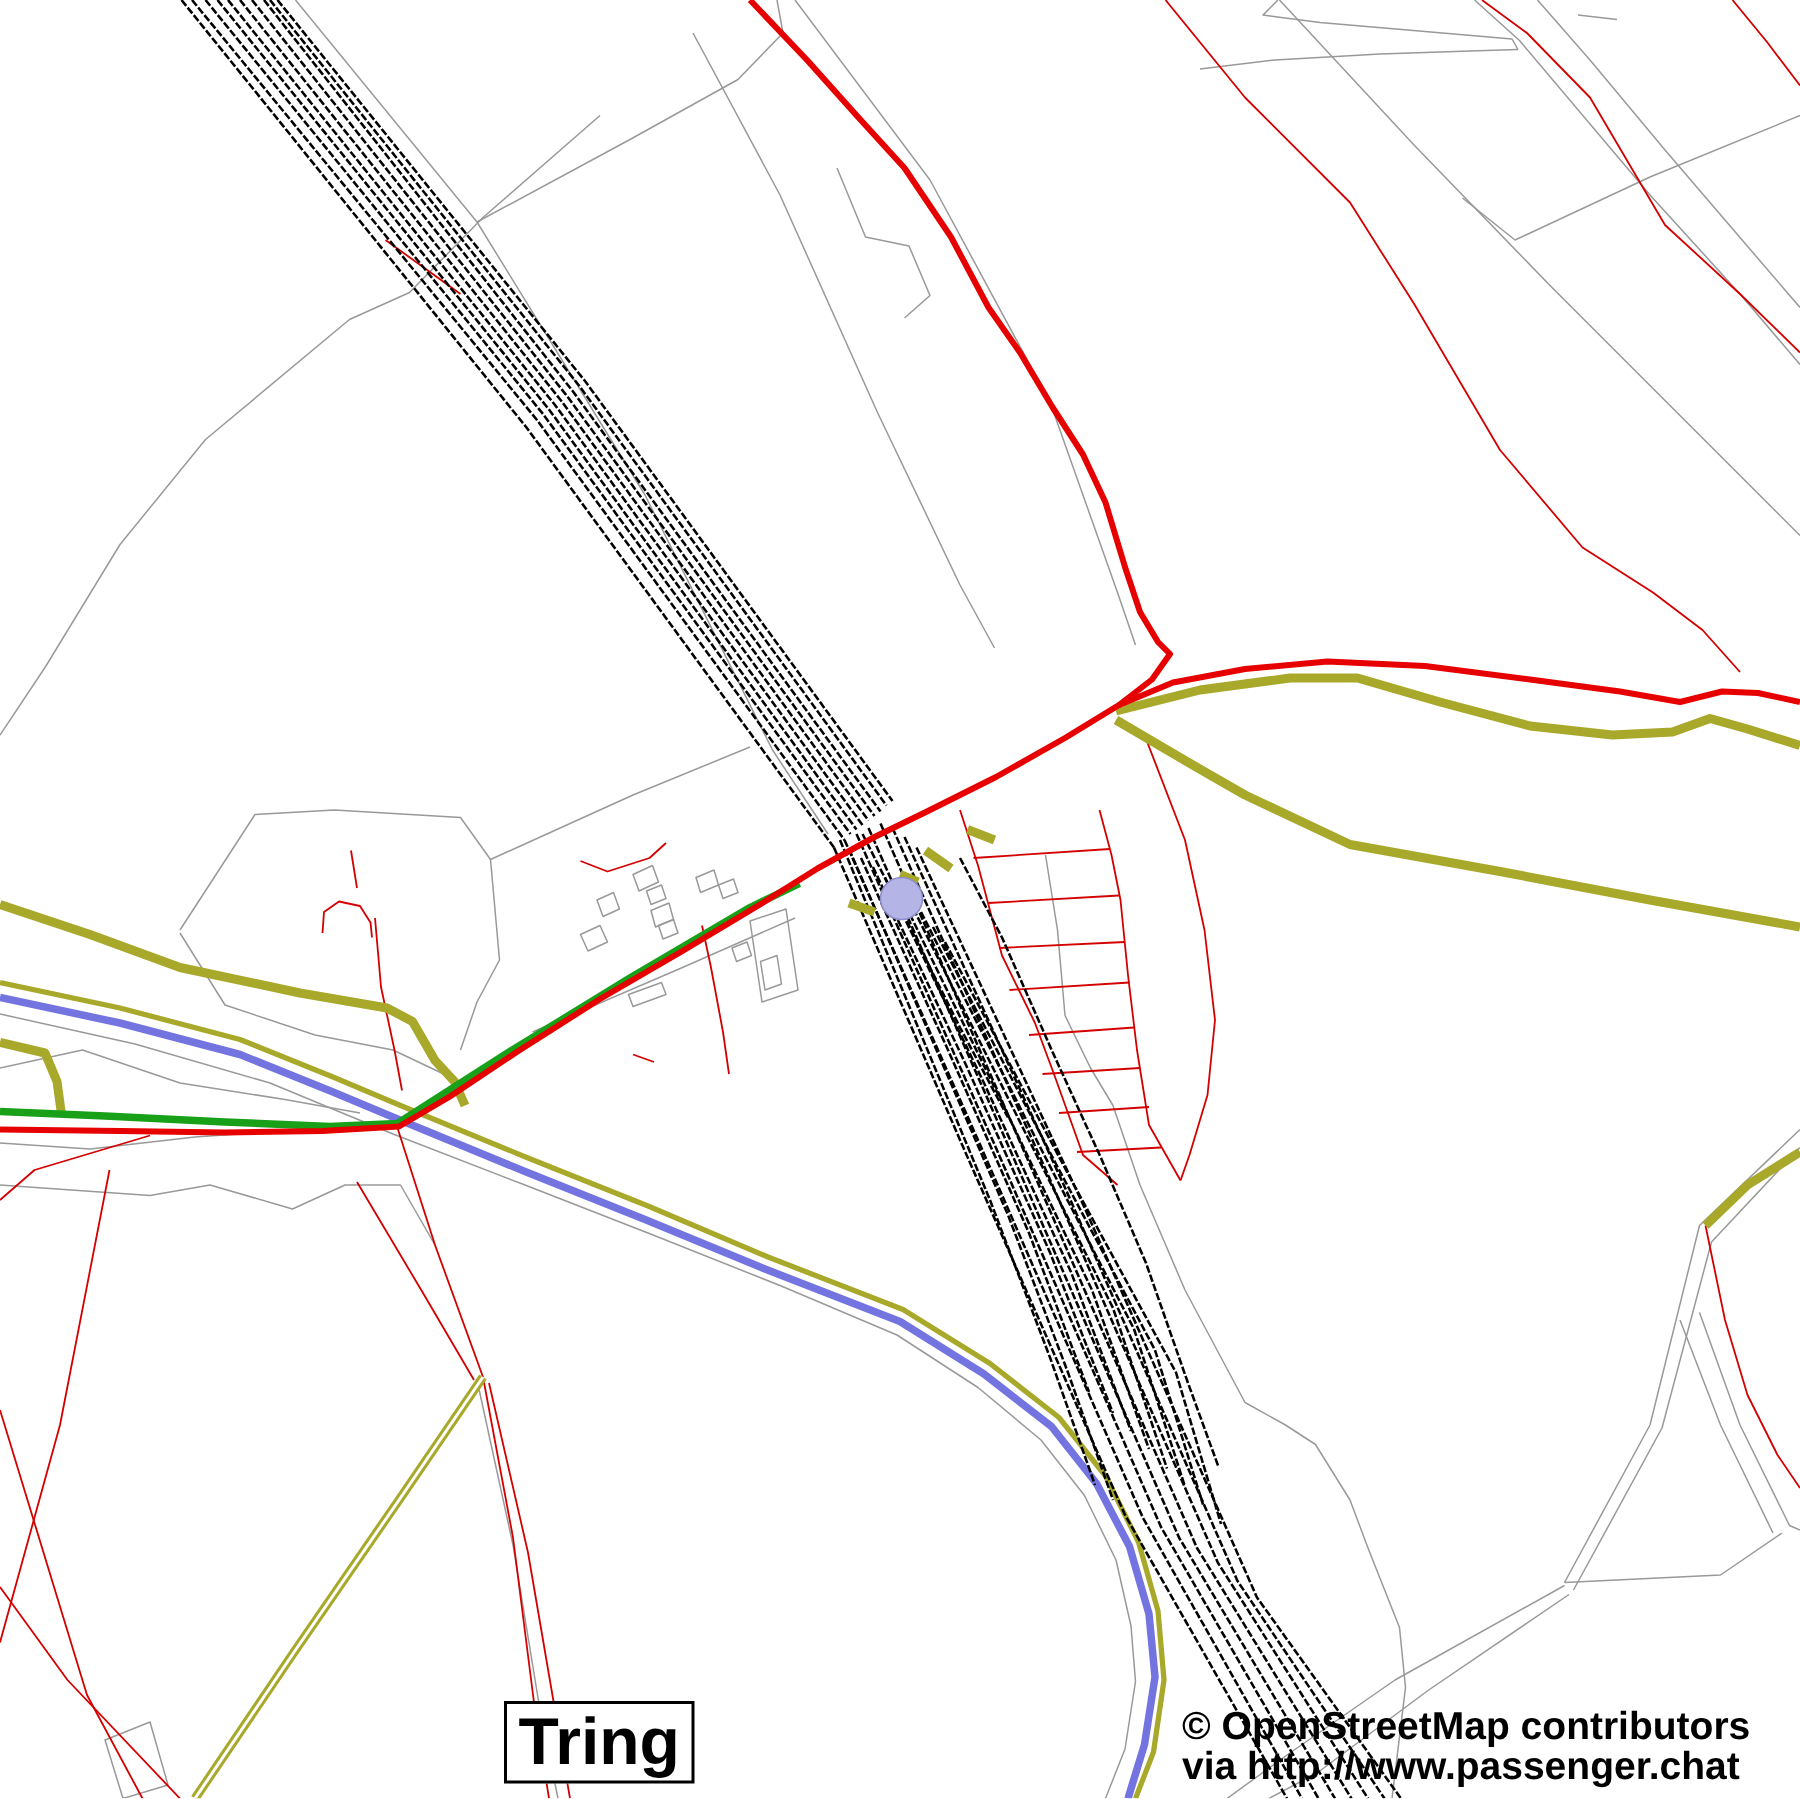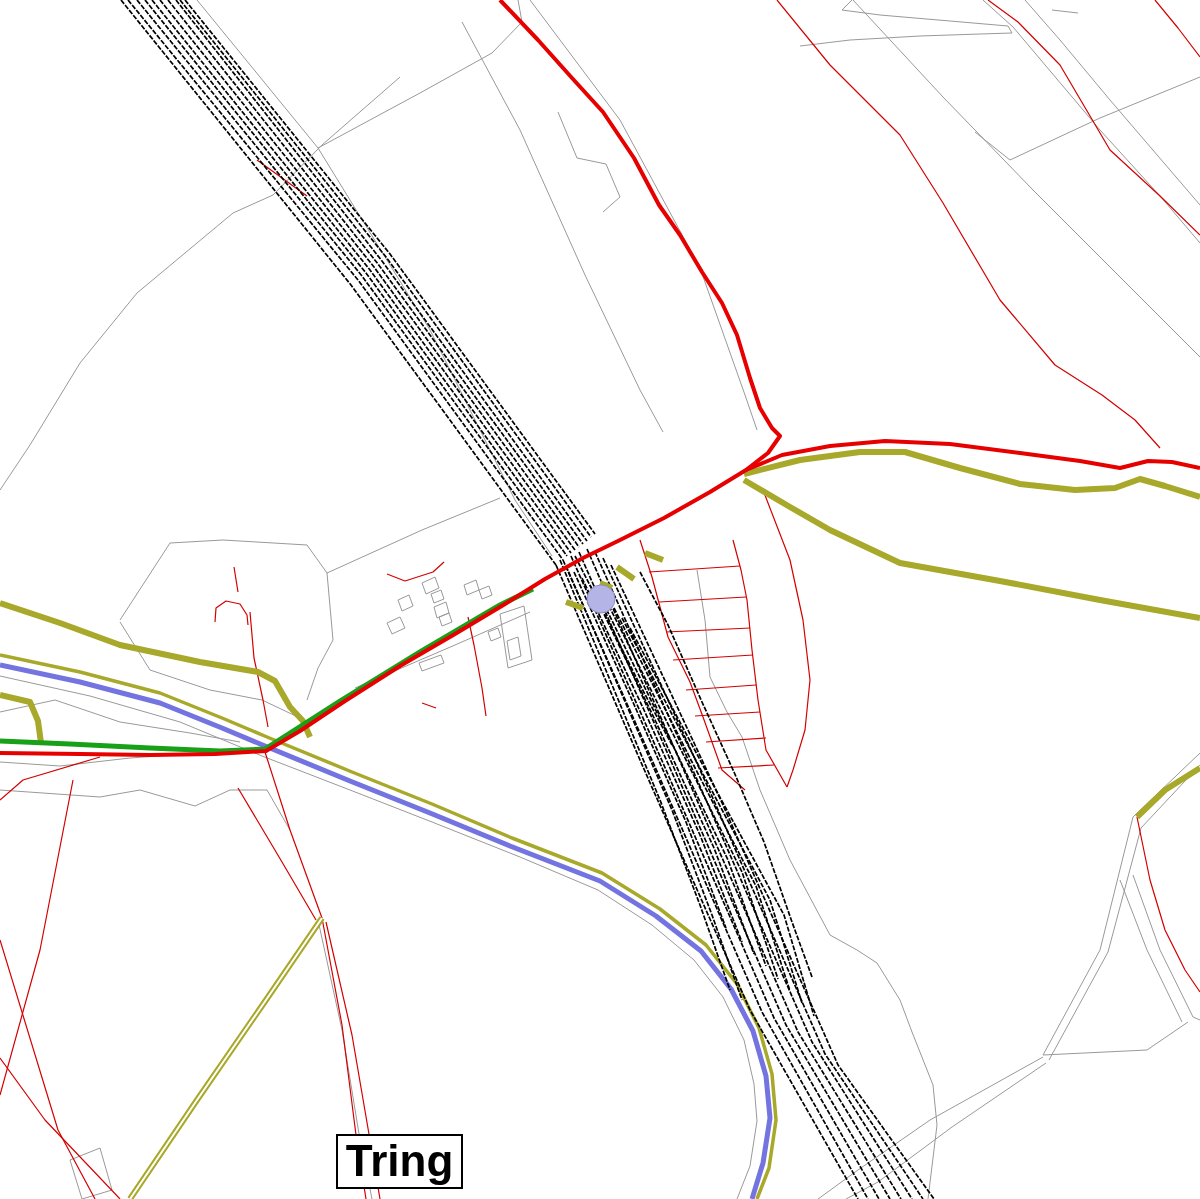--- a/index.html
+++ b/index.html
@@ -10,21 +10,21 @@
     background:#ffffff;
     font-family:"Liberation Sans", sans-serif;
   }
   .map-viewport svg{position:absolute;left:0;top:0;}
   .place-label{
     position:absolute;
     left:336px;top:1134px;
     width:123px;height:51px;
     background:#ffffff;
     border:2px solid #000000;
-    display:flex;align-items:flex-start;justify-content:center;
+    display:flex;align-items:center;justify-content:center;
     font-size:44px;font-weight:bold;color:#000000;
     z-index:5;
   }
   .attribution{
     position:absolute;
     left:788px;top:1137px;
     font-size:26px;font-weight:bold;color:#000000;
     line-height:27px;white-space:nowrap;
     z-index:6;
   }
@@ -174,13 +174,17 @@
           <polyline points="617,567 634,579" fill="none" stroke="#a8a82a" stroke-width="6" stroke-linejoin="round"></polyline>
           <polyline points="600,583 612,588" fill="none" stroke="#a8a82a" stroke-width="6" stroke-linejoin="round"></polyline>
           <polyline points="566,602 583,608" fill="none" stroke="#a8a82a" stroke-width="6" stroke-linejoin="round"></polyline>
         </g>
         <circle cx="601" cy="599" r="14" fill="#b4b4e6" stroke="#8c8ccd" stroke-width="1"></circle>
       </svg>
     </div>
   <div class="place-label">
     <span>Tring</span>
   </div>
+  <div class="attribution">
+    <div>© OpenStreetMap contributors</div>
+    <div>via http://www.passenger.chat</div>
+  </div>
 </div>
 
 </body></html>

